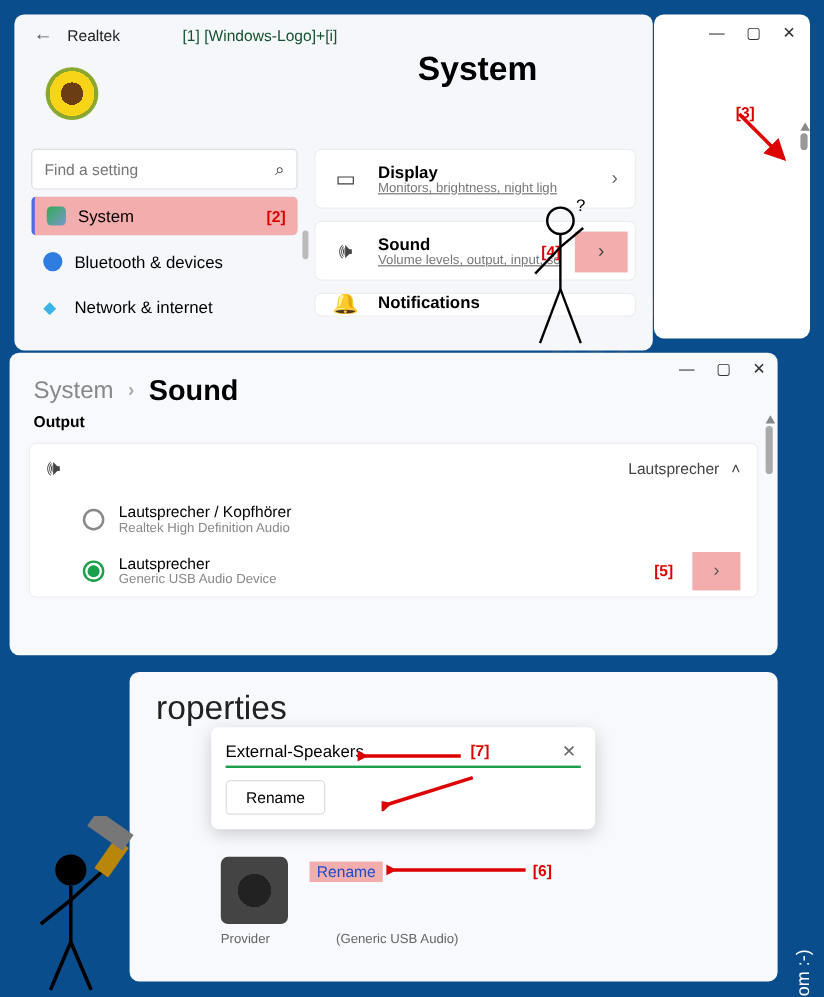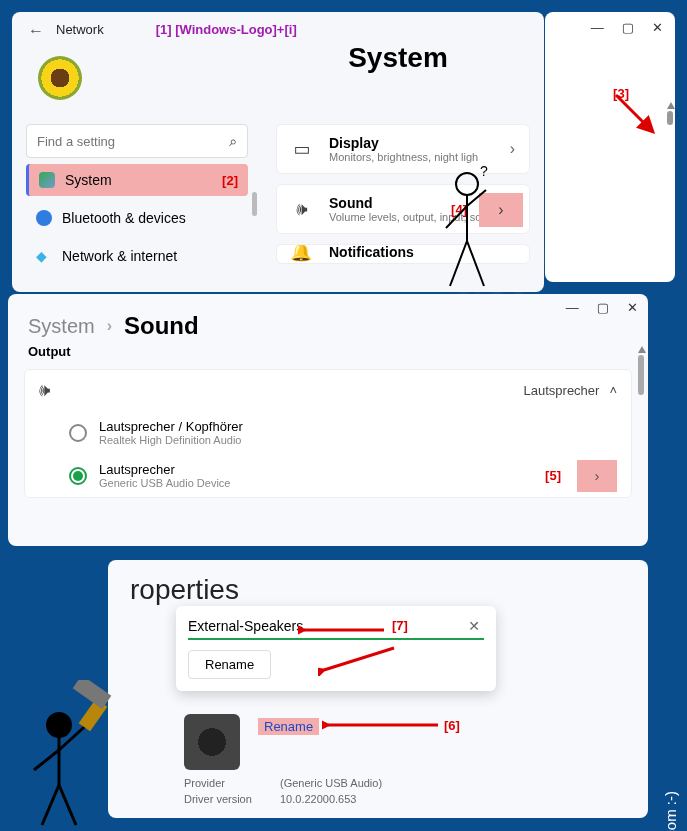--- a/index.html
+++ b/index.html
@@ -3,41 +3,41 @@
 <meta charset="utf-8">
 <style>
 * { box-sizing: border-box; margin: 0; padding: 0; }
 body { font-family: "Segoe UI", Arial, sans-serif; background: #0a4d8c; width: 687px; height: 831px; position: relative; overflow: hidden; }
 
 
 .win1 { position: absolute; left: 12px; top: 12px; width: 532px; height: 280px; background: #f5f7fb; border-radius: 8px; overflow: hidden; }
 .win1-header { display: flex; align-items: center; padding: 8px 16px; gap: 12px; }
 .back-arrow { font-size: 16px; color: #555; cursor: pointer; }
 .settings-label { font-size: 13px; color: #222; }
-.kb-hint { color: #a21caf; font-weight: bold; font-size: 13px; margin-left: 40px; }
+.kb-hint { color: #14532d; font-weight: normal; font-size: 13px; margin-left: 40px; }
 .win1-title { font-size: 28px; font-weight: 600; text-align: center; margin-top: -4px; margin-left: 240px; }
 .sunflower { position: absolute; left: 26px; top: 44px; width: 44px; height: 44px; border-radius: 50%; background: radial-gradient(circle at 50% 50%, #6b3d14 0 30%, #f7d417 30% 60%, #8aa82f 60% 100%); }
-.win1-body { display: flex; margin-top: 50px; padding: 0 14px; gap: 28px; }
+.win1-body { display: flex; margin-top: 50px; padding: 0 14px; gap: 14px; }
 .win1-left { width: 222px; }
 .search-box { display: flex; align-items: center; background: #fff; border: 1px solid #ddd; border-radius: 4px; height: 34px; padding: 0 10px; }
 .search-box input { flex: 1; border: none; outline: none; font-size: 13px; background: transparent; }
 .search-box .mag { font-size: 14px; color: #444; }
 .nav-item { display: flex; align-items: center; gap: 10px; padding: 8px 10px; border-radius: 4px; margin-top: 6px; font-size: 14px; cursor: pointer; }
 .nav-item.active { background: #f3adad; border-left: 3px solid #4f6bed; }
 .nav-item .dot { width: 16px; height: 16px; border-radius: 4px; }
 .nav-system .dot { background: linear-gradient(135deg,#3a5,#79c); }
 .nav-bt .dot { background: #2f7de1; border-radius: 50%; }
 .nav-net .dot { color: #3bb3e6; font-size: 14px; }
 .red-num { color: #d00; font-weight: bold; font-size: 13px; margin-left: auto; }
 .left-scroll { position: absolute; left: 240px; top: 180px; width: 5px; height: 24px; background: #bbb; border-radius: 3px; }
 .win1-right { flex: 1; }
 .card { background: #fff; border: 1px solid #eee; border-radius: 6px; padding: 10px 14px; display: flex; align-items: center; gap: 16px; margin-bottom: 10px; position: relative; cursor: pointer; }
 .card-icon { width: 22px; display: flex; justify-content: center; color: #444; font-size: 18px; }
 .card-text .ct { font-size: 14px; font-weight: 700; }
-.card-text .cs { font-size: 11px; color: #777; }
+.card-text .cs { font-size: 11px; color: #777; text-decoration: underline; }
 .card-arrow { position: absolute; right: 14px; font-size: 16px; color: #666; }
 .red-box-arrow { position: absolute; right: 6px; top: 8px; width: 44px; height: 34px; background: #f3adad; display: flex; align-items: center; justify-content: center; font-size: 16px; color: #444; }
 
 
 .winmini { position: absolute; right: 12px; top: 12px; width: 130px; height: 270px; background: #fff; border-radius: 8px; }
 .winmini-ctrl { display: flex; justify-content: flex-end; gap: 18px; padding: 8px 12px; font-size: 13px; color: #333; }
 .mini-scroll { position: absolute; right: 2px; top: 90px; width: 6px; height: 60px; }
 .mini-scroll .tr { width:0;height:0;border-left:4px solid transparent;border-right:4px solid transparent;border-bottom:7px solid #888;margin:0 auto 2px; }
 .mini-scroll .th { width: 6px; height: 14px; background: #999; border-radius: 3px; margin: 0 auto; }
 .red3 { position: absolute; right: 46px; top: 74px; color: #d00; font-weight: bold; font-size: 13px; }
@@ -102,21 +102,21 @@
 .stick2 { position: absolute; left: 4px; top: 680px; width: 130px; height: 150px; pointer-events: none; }
 </style>
 </head>
 <body>
 
 <div class="wm">SoftwareOK.com</div>
 
 <div class="win1">
   <div class="win1-header">
     <span class="back-arrow">←</span>
-    <span class="settings-label">Network</span>
+    <span class="settings-label">Realtek</span>
     <span class="kb-hint">[1]  [Windows-Logo]+[i]</span>
   </div>
   <div class="win1-title">System</div>
   <div class="sunflower"></div>
   <div class="win1-body">
     <div class="win1-left">
       <div class="search-box">
         <input placeholder="Find a setting" style="">
         <span class="mag">⌕</span>
       </div>
@@ -285,24 +285,20 @@
         </defs>
         <line x1="116" y1="9" x2="6" y2="9" stroke="#d00" stroke-width="3" marker-end="url(#ah6)"></line>
       </svg>
   </div>
 
   <div class="meta">
     <div>
         <span class="k">Provider</span>
         <span>(Generic USB Audio)</span>
       </div>
-    <div>
-        <span class="k">Driver version</span>
-        <span>10.0.22000.653</span>
-      </div>
   </div>
 </div>
 
 <div class="stick2">
   <svg viewBox="0 0 130 150">
       <circle cx="55" cy="45" r="13" fill="#000"></circle>
       <line x1="55" y1="58" x2="55" y2="105" stroke="#000" stroke-width="3"></line>
       <line x1="55" y1="70" x2="30" y2="90" stroke="#000" stroke-width="3"></line>
       <line x1="55" y1="70" x2="88" y2="40" stroke="#000" stroke-width="3"></line>
       <line x1="55" y1="105" x2="38" y2="145" stroke="#000" stroke-width="3"></line>

